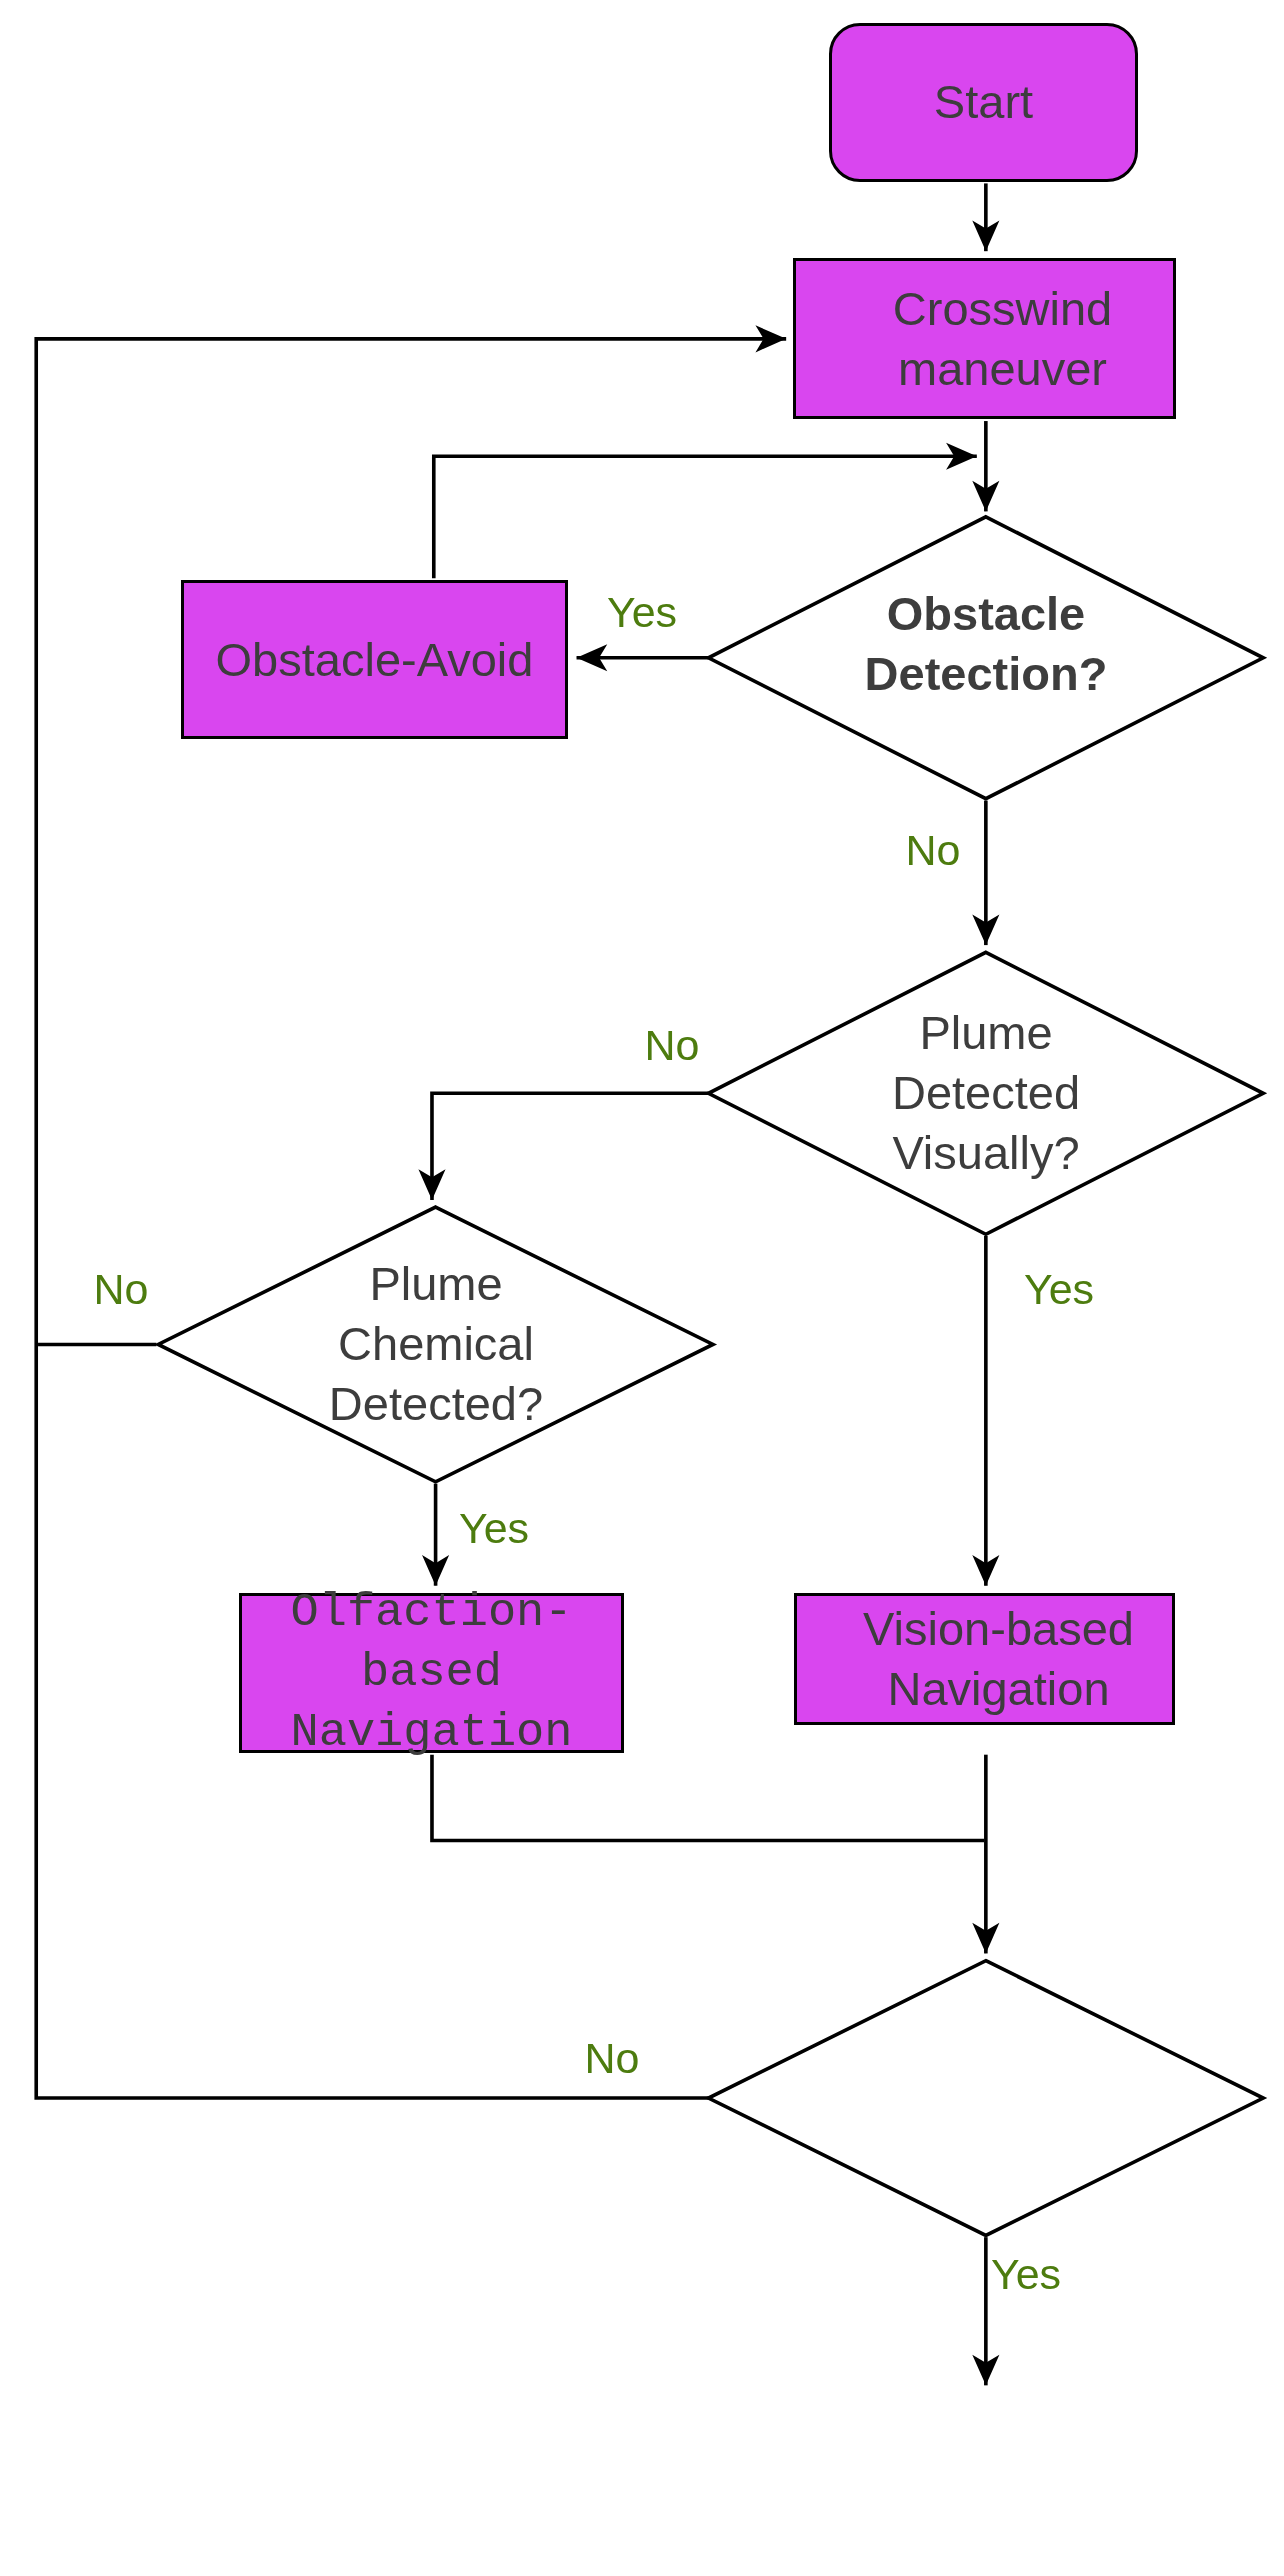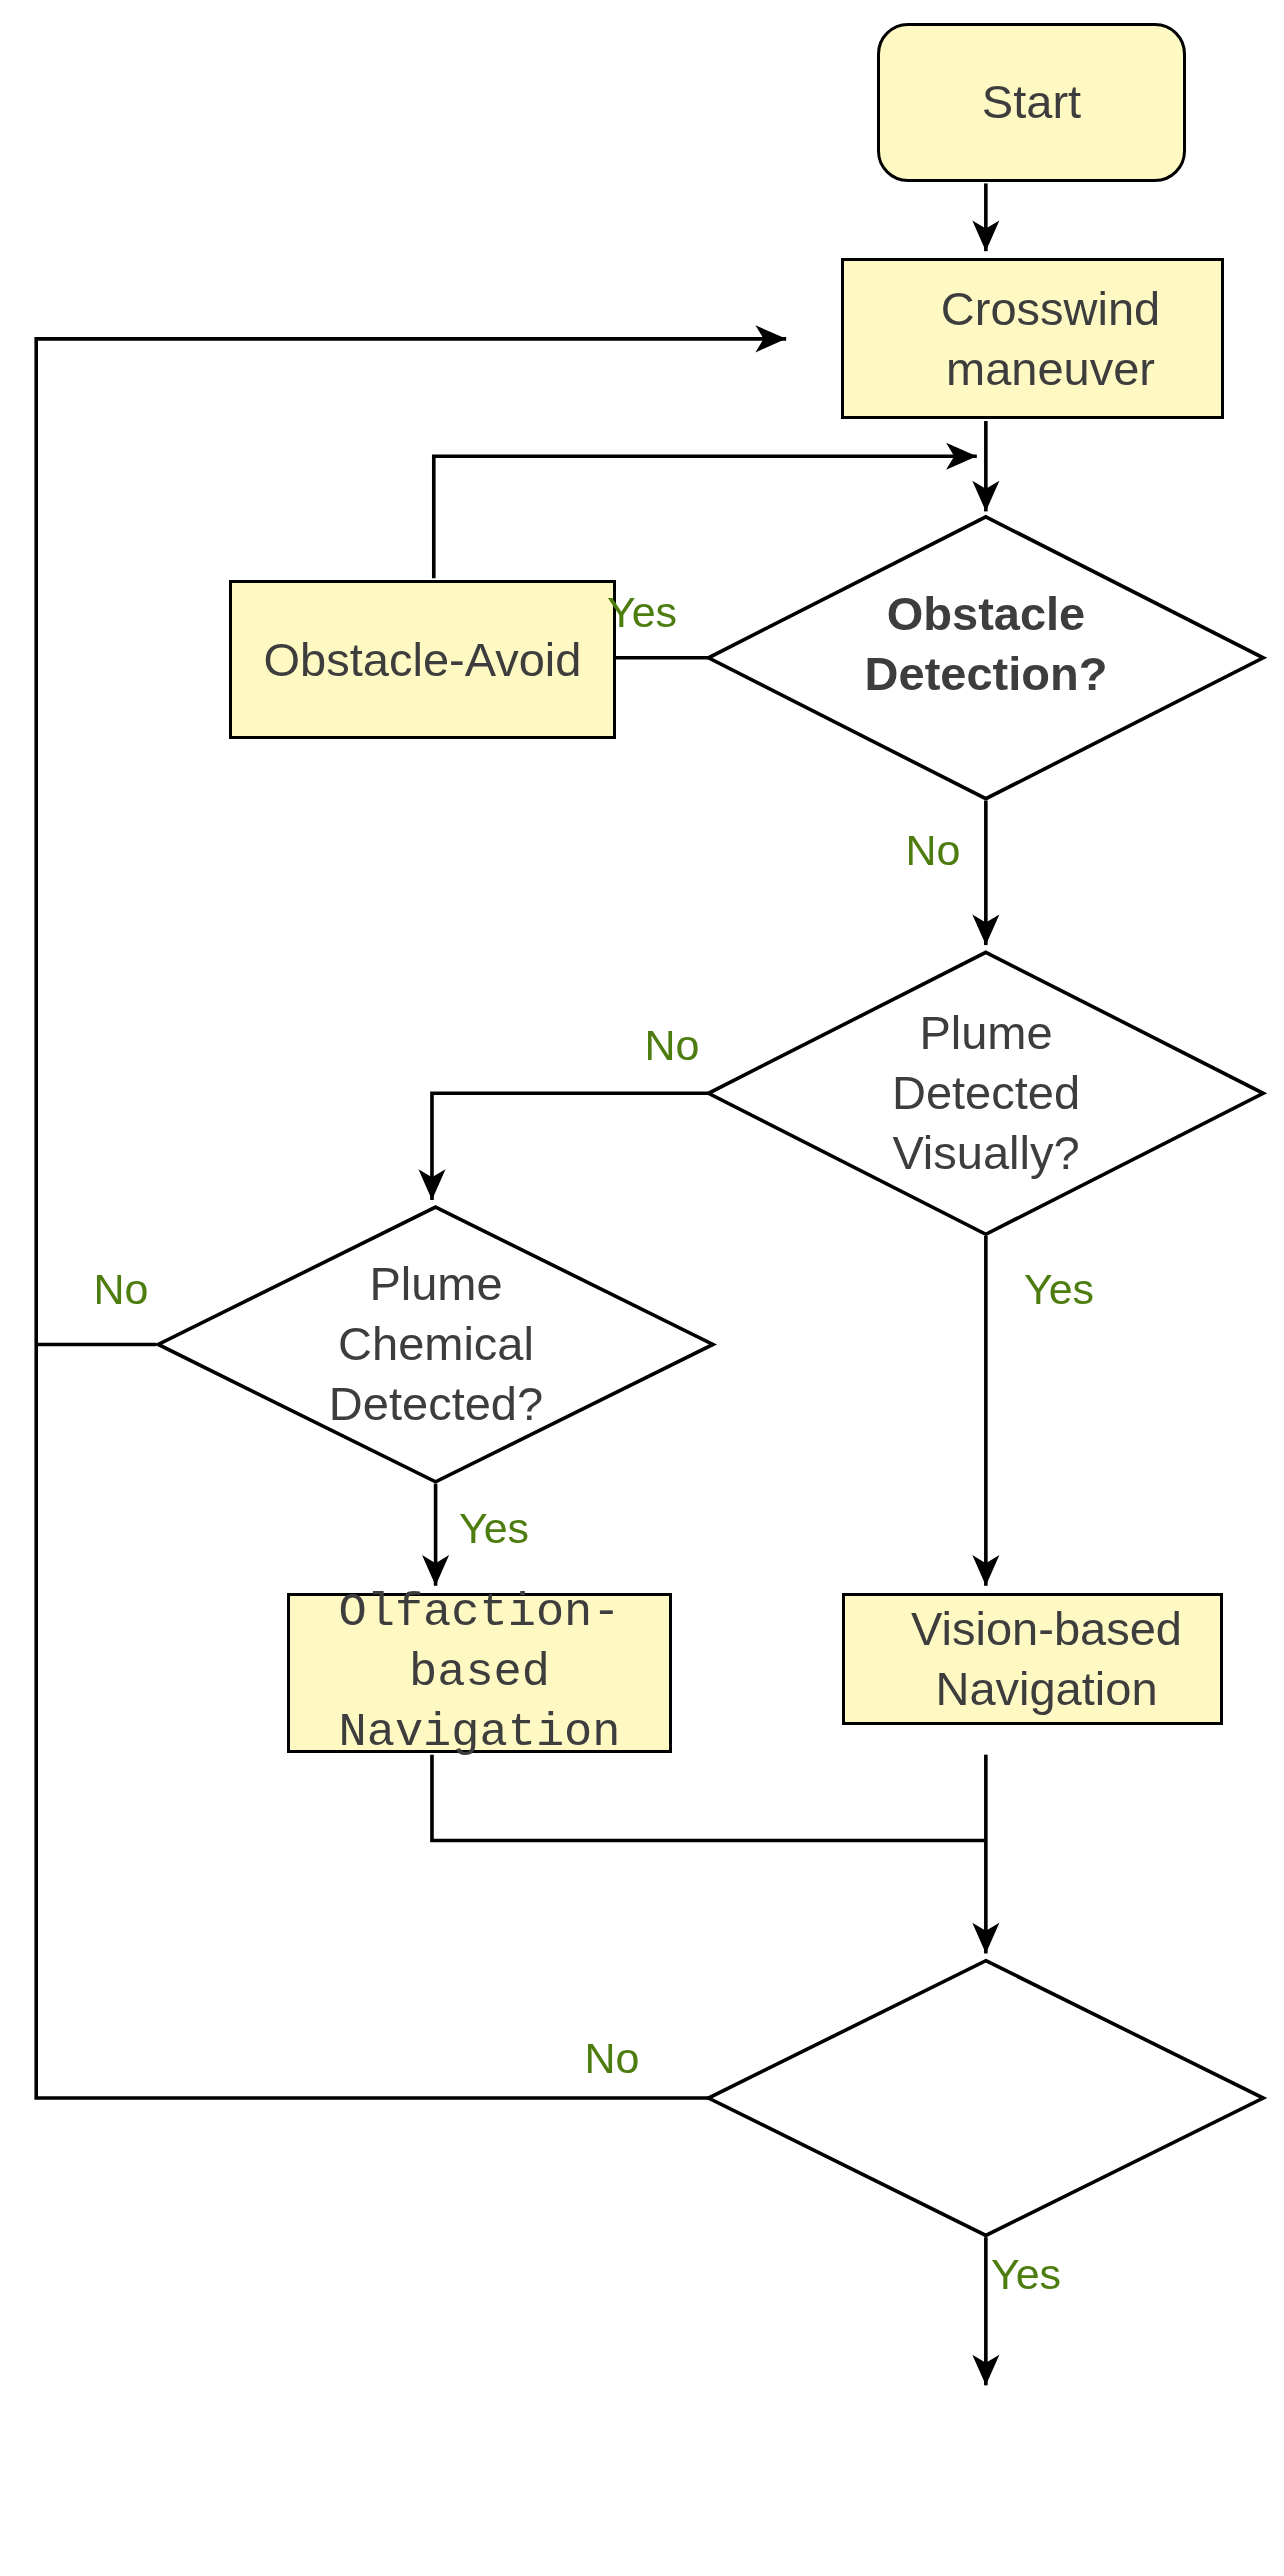--- a/index.html
+++ b/index.html
@@ -19,26 +19,25 @@
     position: absolute;
     left: 0;
     top: 0;
     width: 1285px;
     height: 2576px;
   }
   .shape {
     position: absolute;
     box-sizing: border-box;
     border: 3.6px solid #000000;
-    background: #fef9c3;
+    background: #d946ef;
     display: flex;
     align-items: center;
     justify-content: center;
     text-align: center;
-    margin-left: 48px;
   }
   .rounded {
     border-radius: 31px;
   }
   .node-label {
     color: #3d3d3d;
     font-size: 47px;
     line-height: 60px;
     white-space: pre-line;
     text-align: center;

